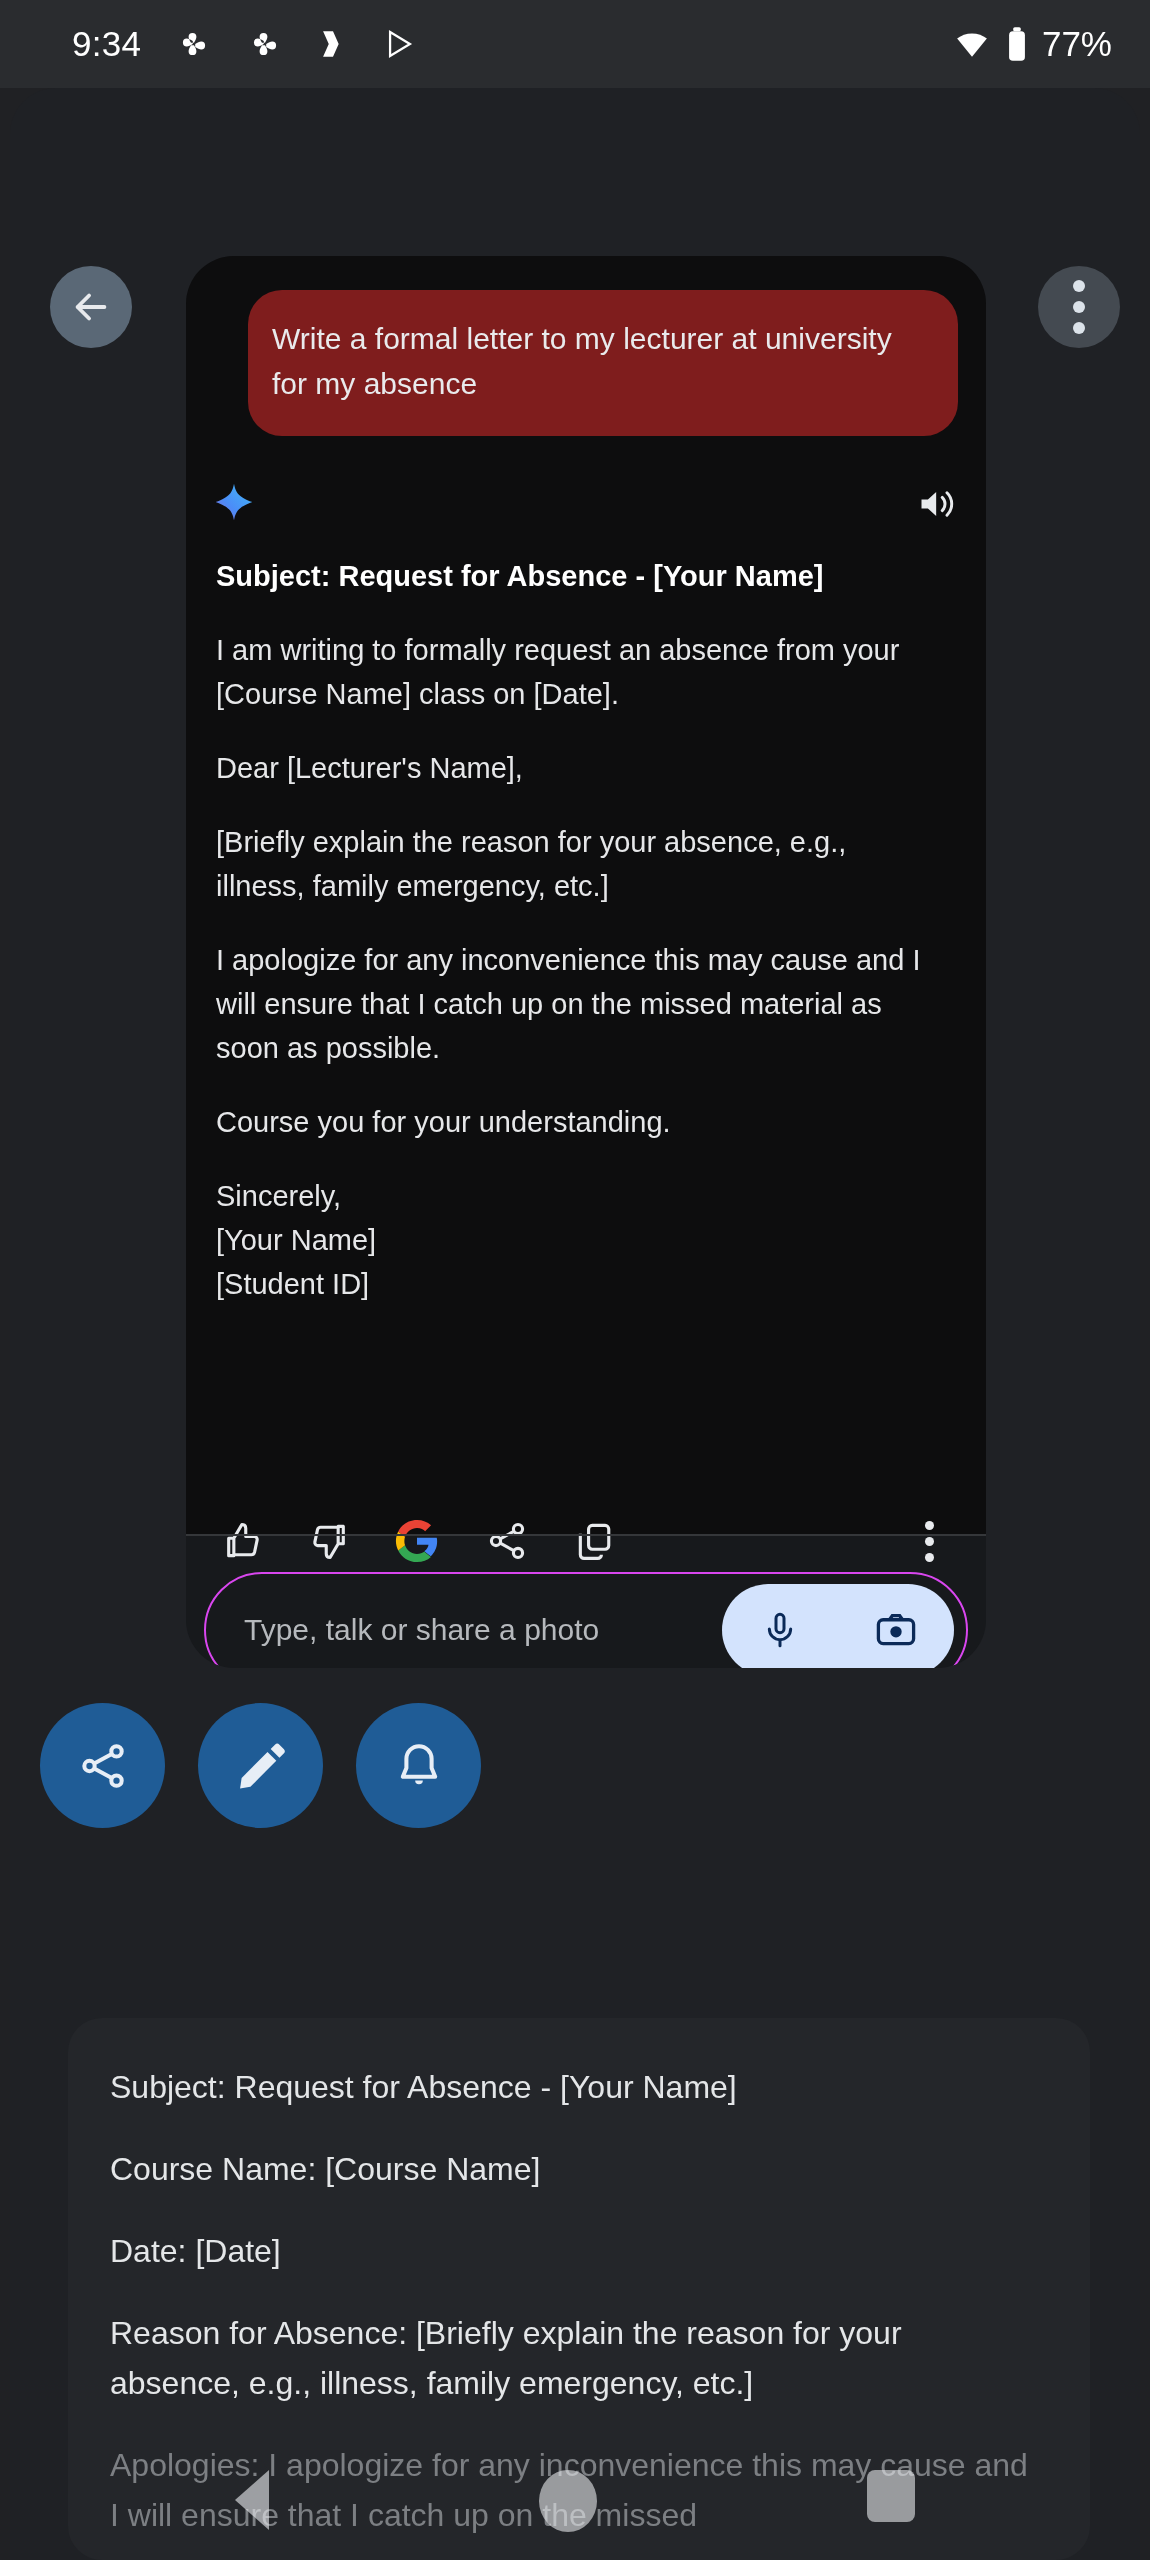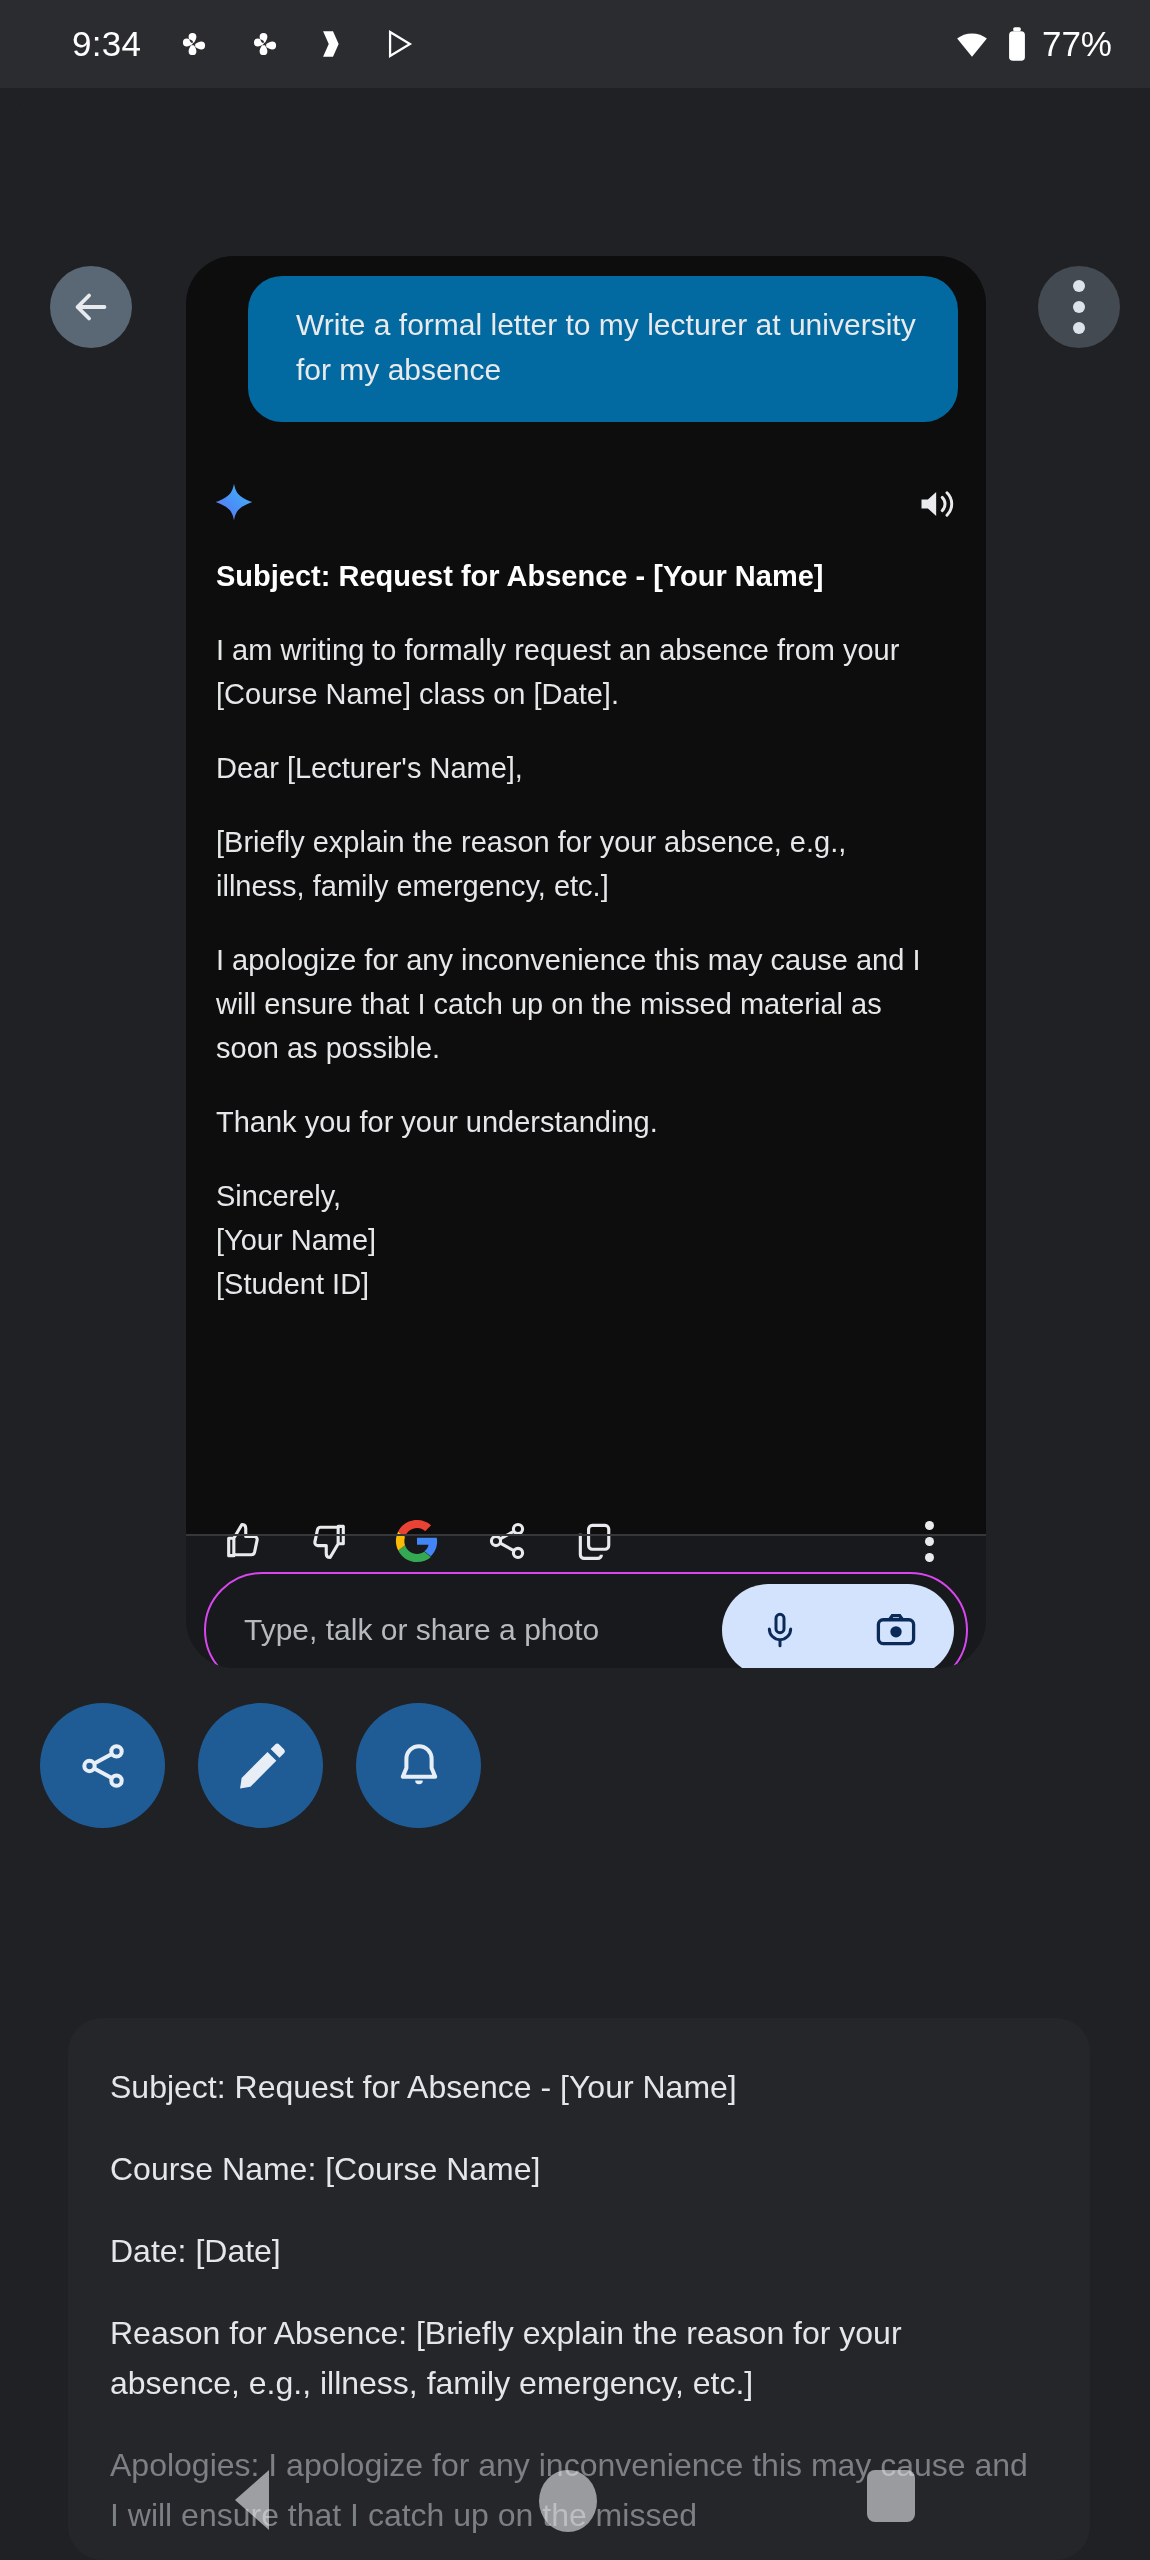--- a/index.html
+++ b/index.html
@@ -57,25 +57,25 @@
   .menu-fab {
     position: absolute; left: 1028px; top: 178px;
     width: 82px; height: 82px; border-radius: 50%;
     background: #444a51;
     display: flex; flex-direction: column; align-items: center; justify-content: center;
     gap: 9px; border: none; cursor: pointer; padding: 0;
   }
   .menu-fab i { width: 12px; height: 12px; border-radius: 50%; background: #dce3ea; display:block; }
 
   .user-bubble {
-    position: absolute; left: 62px; top: 20px;
+    position: absolute; left: 62px; top: 34px;
     width: 710px;
-    background: #0369a1;
+    background: #7f1d1d;
     border-radius: 34px;
-    padding: 26px 34px 30px 48px;
+    padding: 26px 34px 30px 24px;
     color: #e9eaec;
     font-size: 30px; line-height: 45px;
   }
 
   .reply-head {
     position: absolute; left: 26px; top: 224px; width: 748px; height: 60px;
   }
   .sparkle { position: absolute; left: 0; top: 0; }
   .speaker-btn { position: absolute; right: 0; top: 2px; background: none; border: none; cursor: pointer; padding: 0; }
 
@@ -233,21 +233,21 @@
           </svg>
         </button>
       </div>
 
       <div class="reply-body">
         <p class="bold">Subject: Request for Absence - [Your Name]</p>
         <p>I am writing to formally request an absence from your [Course Name] class on [Date].</p>
         <p>Dear [Lecturer's Name],</p>
         <p>[Briefly explain the reason for your absence, e.g., illness, family emergency, etc.]</p>
         <p>I apologize for any inconvenience this may cause and I will ensure that I catch up on the missed material as soon as possible.</p>
-        <p>Thank you for your understanding.</p>
+        <p>Course you for your understanding.</p>
         <p class="sig">Sincerely,</p>
         <p class="sig">[Your Name]</p>
         <p class="sig">[Student ID]</p>
       </div>
 
       <div class="action-row">
         <button class="act">
           <svg width="44" height="44" viewBox="0 0 24 24">
             <path fill="none" stroke="#e8eaed" stroke-width="1.7" stroke-linejoin="round" d="M7 10.5 11.4 3c1.3 0 2.1.9 2.1 2.1V9.5h4.7c1 0 1.7 1 1.5 2l-1.4 6.6c-.2.8-.9 1.4-1.7 1.4H7zM7 10.5H4.2v9.5H7z"></path>
           </svg>

